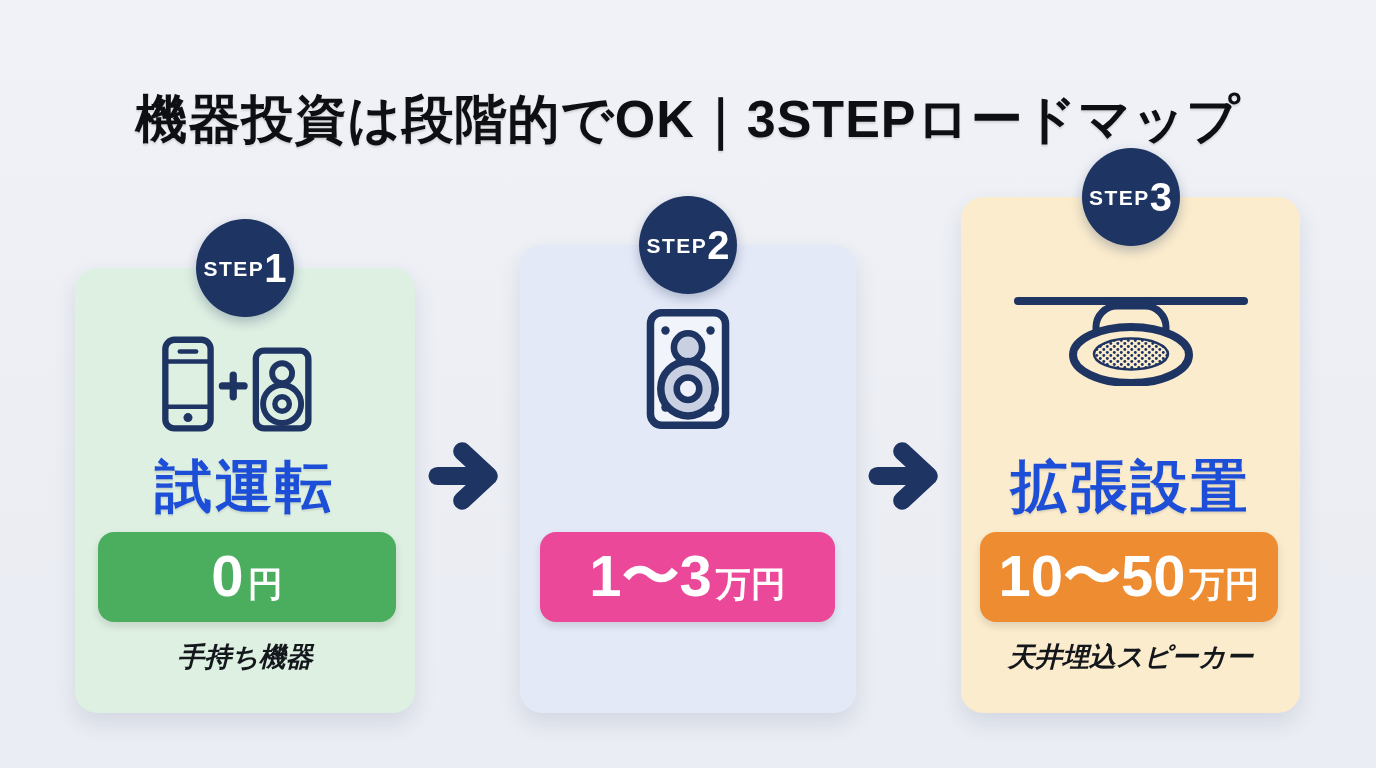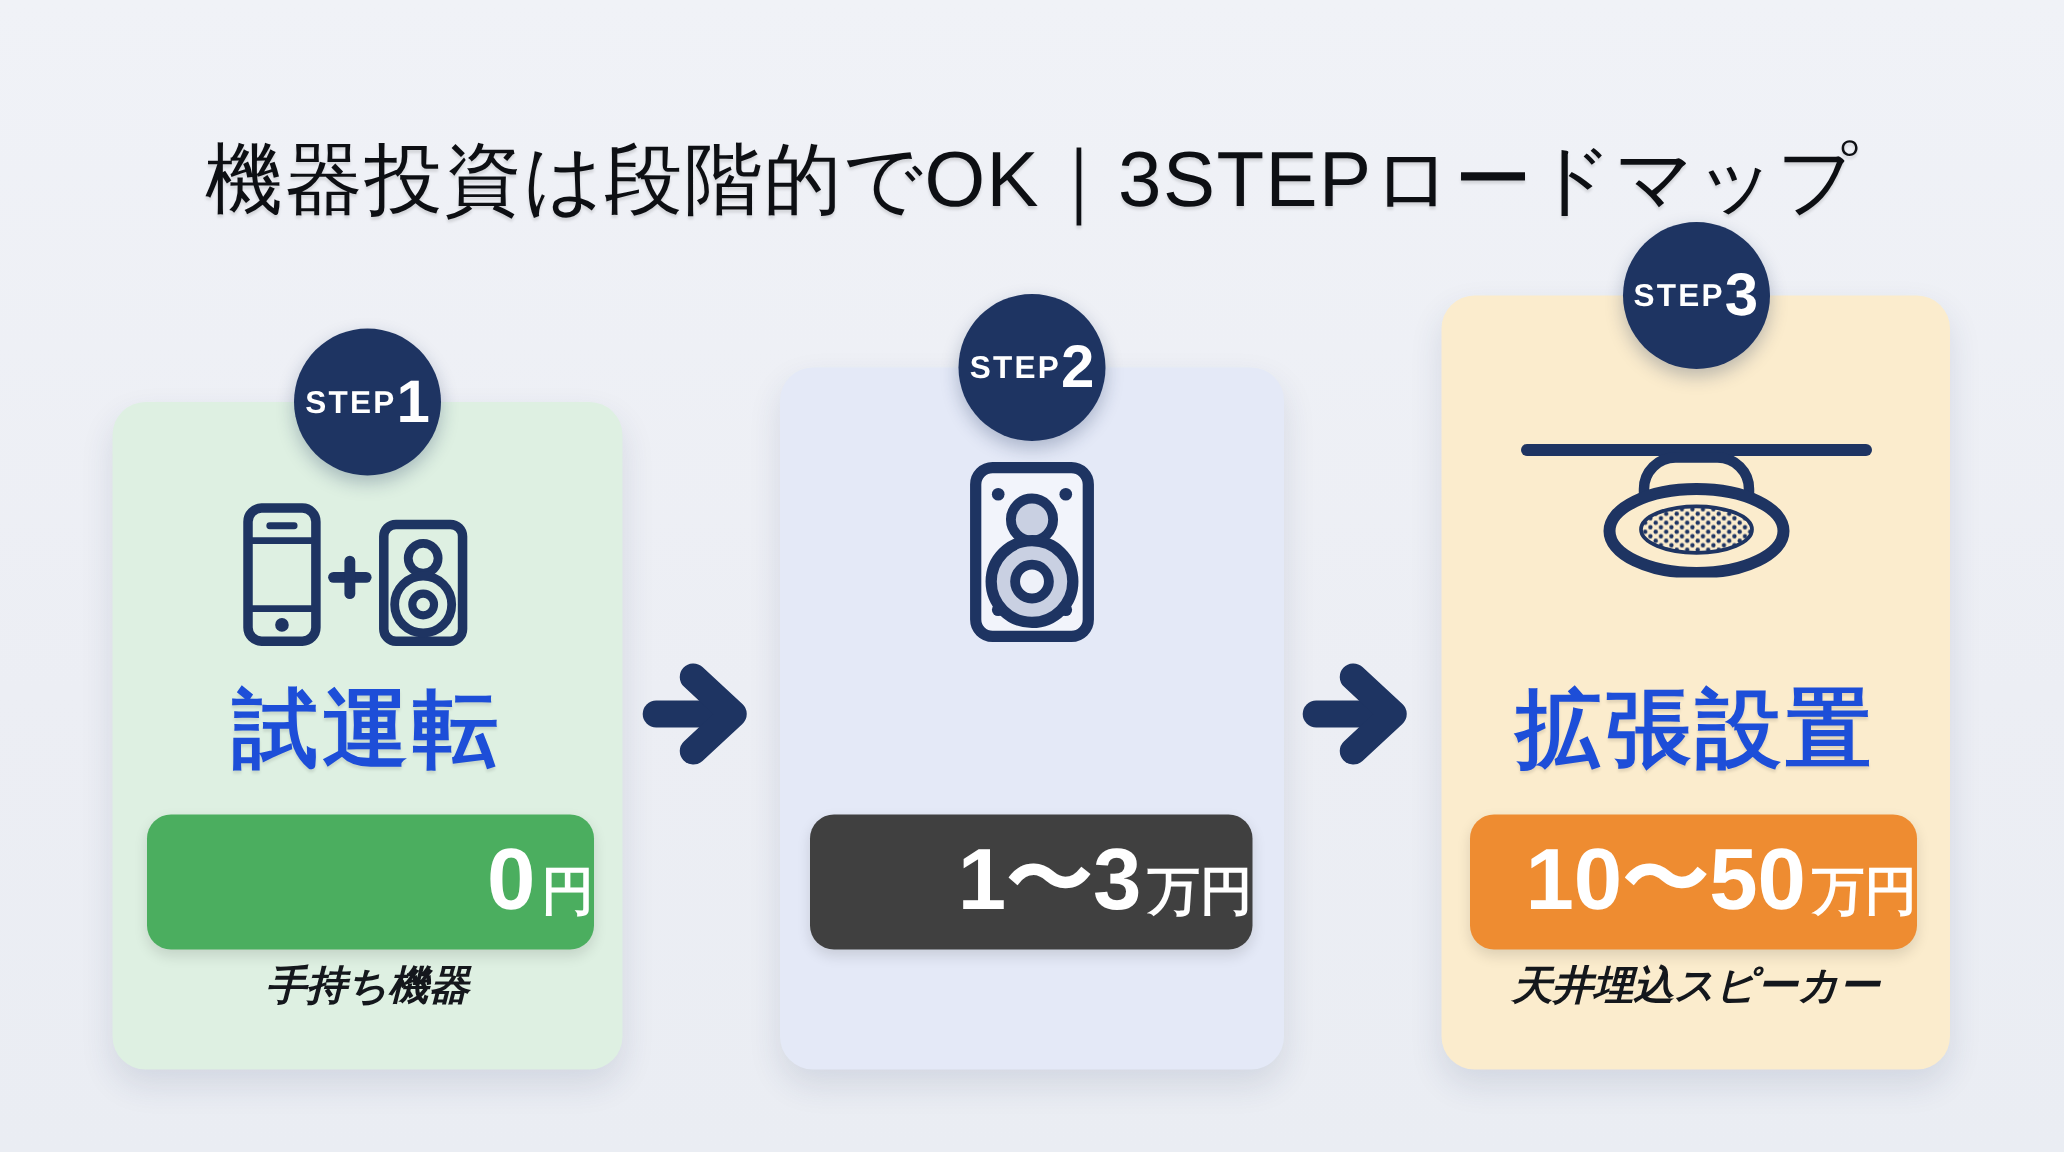--- a/index.html
+++ b/index.html
@@ -14,21 +14,21 @@
     background: linear-gradient(180deg, #f0f2f7 0%, #ecEEf4 60%, #eaedf3 100%);
     position: relative;
   }
   .page-title {
     position: absolute;
     top: 50px;
     left: 0;
     right: 0;
     text-align: center;
     font-size: 52px;
-    font-weight: 400;
+    font-weight: 700;
     letter-spacing: 1px;
     color: #0d0f13;
     text-shadow: 0 2px 2px rgba(0,0,0,0.12);
   }
   .card {
     position: absolute;
     border-radius: 22px;
     box-shadow: 0 10px 22px rgba(40,60,100,0.12);
   }
   .card-1 { left: 75px;  top: 268px; width: 340px; height: 445px; background: #def0e2; }
@@ -71,31 +71,31 @@
     text-align: center;
     font-size: 57px;
     font-weight: 900;
     letter-spacing: 3px;
     color: #1d4ed8;
     line-height: 1;
     text-shadow: 0 2px 2px rgba(0,0,0,0.10);
   }
   .pill {
     position: absolute;
-    bottom: 80px;
+    bottom: 91px;
     height: 90px;
     border-radius: 16px;
-    text-align: right;
+    text-align: center;
     line-height: 88px;
     color: #ffffff;
     box-shadow: 0 4px 9px rgba(0,0,0,0.12);
     white-space: nowrap;
   }
   .card-1 .pill { left: 23px; right: 19px; background: #4bae5f; }
-  .card-2 .pill { left: 20px; right: 21px; background: #404040; }
+  .card-2 .pill { left: 20px; right: 21px; background: #ec4899; }
   .card-3 .pill { left: 19px; right: 22px; background: #ee8c31; border-radius: 16px; }
   .price-main { font-size: 58px; font-weight: 800; }
   .price-unit { font-size: 35px; font-weight: 800; margin-left: 4px; }
 
   .card-sub {
     position: absolute;
     left: 0;
     right: 0;
     bottom: 42px;
     text-align: center;

